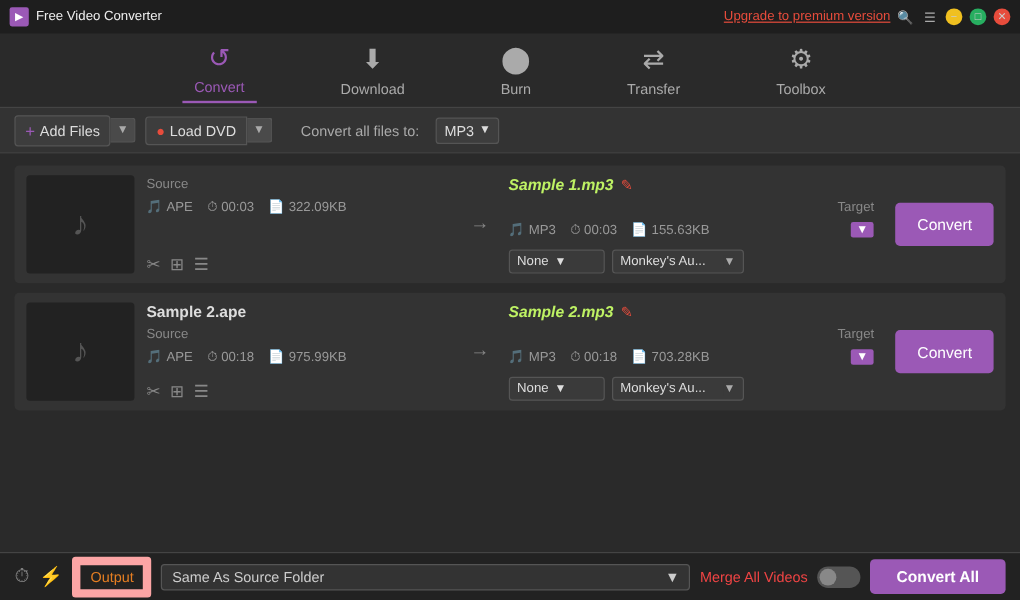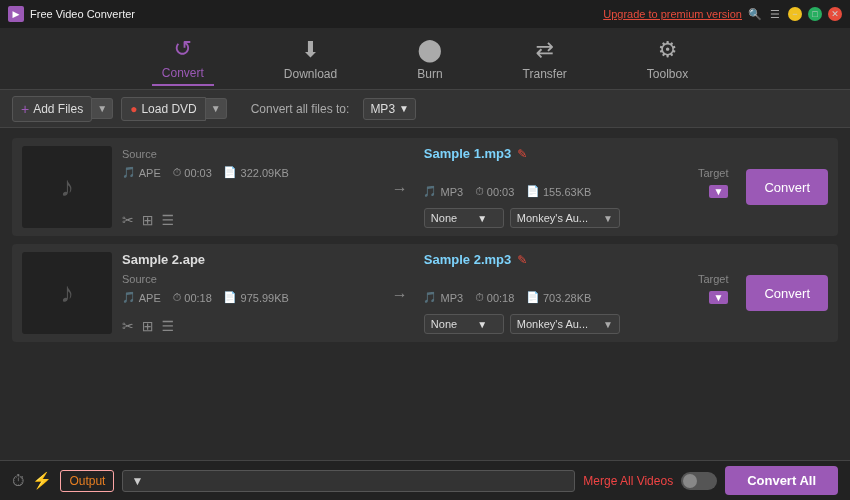--- a/index.html
+++ b/index.html
@@ -273,23 +273,24 @@
       display: flex;
       flex-direction: column;
       gap: 4px;
     }
     .target-name-row {
       display: flex;
       align-items: center;
       gap: 6px;
     }
     .target-name {
-      color: #7dd3fc;
+      color: #bef264;
       font-size: 13px;
       font-weight: bold;
+      font-style: italic;
     }
     .edit-icon {
       color: #e74c3c;
       font-size: 12px;
       cursor: pointer;
     }
     .target-label {
       font-size: 11px;
       color: #888;
       margin-top: 2px;
@@ -311,21 +312,21 @@
     .format-select {
       background: #3a3a3a;
       border: 1px solid #555;
       border-radius: 3px;
       color: #ddd;
       padding: 3px 6px;
       font-size: 11px;
       cursor: pointer;
       display: flex;
       align-items: center;
-      gap: 20px;
+      gap: 5px;
       min-width: 80px;
     }
     .audio-source-select {
       background: #3a3a3a;
       border: 1px solid #555;
       border-radius: 3px;
       color: #ddd;
       padding: 3px 6px;
       font-size: 11px;
       cursor: pointer;
@@ -368,21 +369,21 @@
       left: 0;
       right: 0;
     }
     .bottom-icon {
       color: #888;
       font-size: 16px;
       cursor: pointer;
     }
     .output-btn {
       background: transparent;
-      border: 1px solid #fca5a5;
+      border: 7px solid #fca5a5;
       border-radius: 3px;
       color: #e67e22;
       padding: 3px 8px;
       font-size: 12px;
       cursor: pointer;
     }
     .output-path {
       flex: 1;
       background: #333;
       border: 1px solid #555;
@@ -624,20 +625,21 @@
     <button class="convert-btn">Convert</button>
   </div>
 
 </div>
 
 <div id="bottom-bar">
   <span class="bottom-icon">⏱</span>
   <span class="bottom-icon">⚡</span>
   <button class="output-btn">Output</button>
   <div class="output-path">
+    <span>Same As Source Folder</span>
     <span>▼</span>
   </div>
   <span class="merge-label">Merge All Videos</span>
   <div class="toggle-switch">
     <div class="toggle-knob"></div>
   </div>
   <button class="convert-all-btn">Convert All</button>
 </div>
 
 </body></html>

